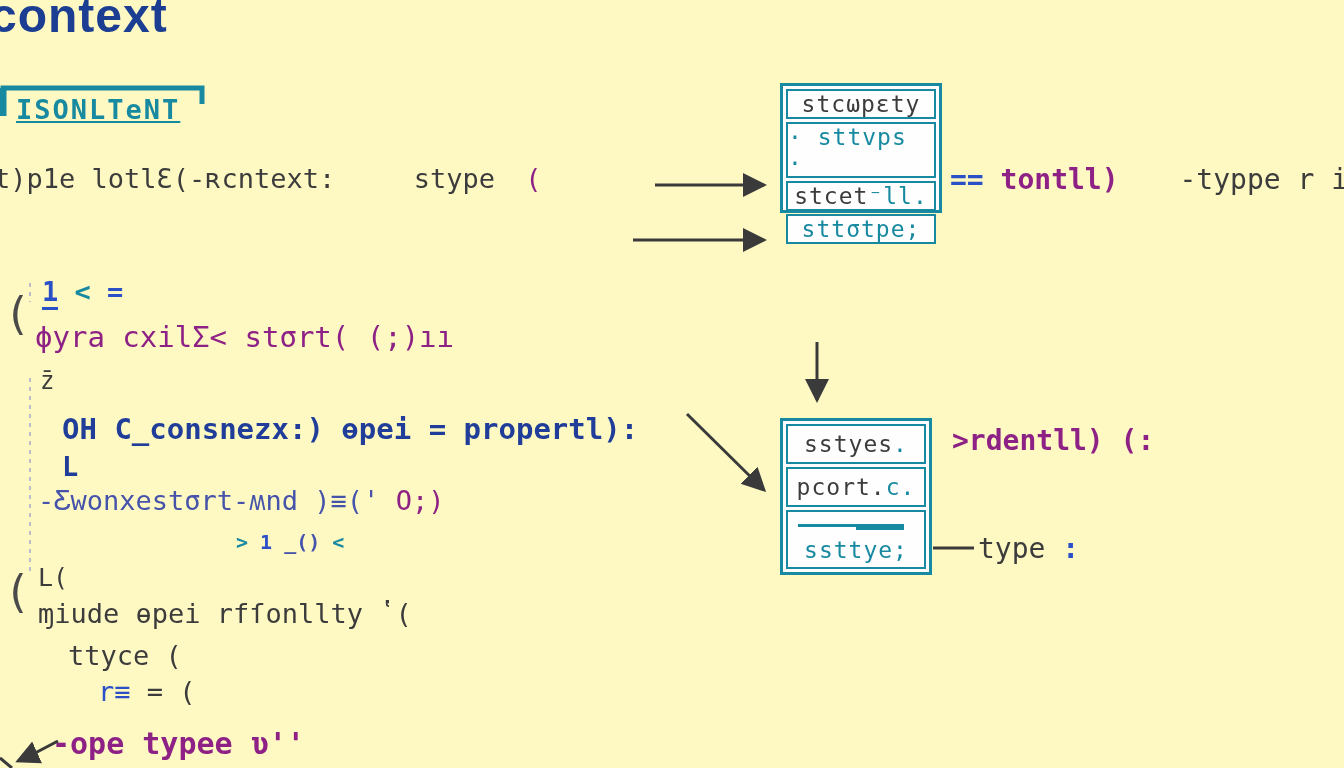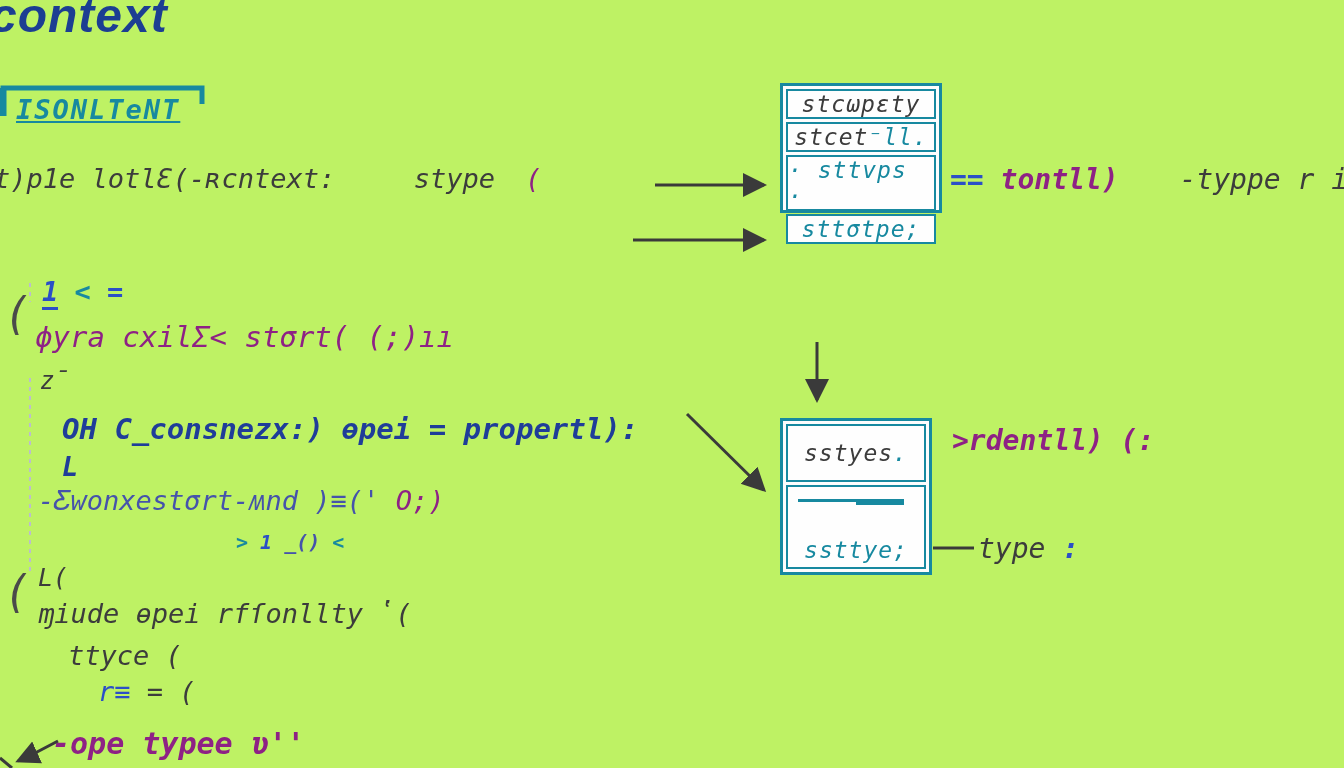--- a/index.html
+++ b/index.html
@@ -1,18 +1,18 @@
 <!DOCTYPE html>
 <html><head>
 <meta charset="utf-8">
 <style>
   html,body{margin:0;padding:0;background:#e8e8e8;}
   #stage{
     position:relative;width:1344px;height:768px;overflow:hidden;
-    background:#bef264;font-family:"DejaVu Sans Mono",monospace;font-style:italic;
+    background:#fef9c3;font-family:"DejaVu Sans Mono",monospace;
   }
   .abs{position:absolute;white-space:nowrap;}
   .dark{color:#3c3c3c;}
   .teal{color:#1789a0;}
   .magenta{color:#8e2185;}
   .navy{color:#1f3d99;}
   .indigo{color:#4553ab;}
   .blue{color:#2b4fc7;}
   .bold{font-weight:bold;}
 
@@ -108,43 +108,47 @@
 
   <div class="abs big-paren" style="left:4px;top:288px;">(</div>
   <div class="abs big-paren" style="left:4px;top:566px;">(</div>
 
   <div class="struct-box" style="left:780px;top:83px;width:162px;height:130px;">
     <div class="struct-row">
       <span class="dark">stcωpεty</span>
         <span class="teal"></span>
     </div>
     <div class="struct-row">
+      <span class="dark"></span>
+        <span class="teal">· sttvps ·</span>
+    </div>
+    <div class="struct-row">
       <span class="dark">stcet</span>
         <span class="teal">⁻ll.</span>
-    </div>
-    <div class="struct-row">
-      <span class="dark"></span>
-        <span class="teal">· sttvps ·</span>
     </div>
     <div class="struct-row">
       <span class="dark"></span>
         <span class="teal">sttσtpe;</span>
     </div>
   </div>
 
   <div class="abs codeline bold" style="left:950px;top:163px;font-size:28px;">
     <span class="blue">==</span>
     <span class="magenta">tontll)</span>
     <span class="dark" style="margin-left:44px;font-weight:normal;">-typpe r ict</span>
   </div>
 
   <div class="struct-box" style="left:780px;top:418px;width:152px;height:157px;">
     <div class="struct-row">
       <span class="dark">sstyes</span>
         <span class="teal">.</span>
+    </div>
+    <div class="struct-row">
+      <span class="dark">pcort.</span>
+        <span class="teal">c.</span>
     </div>
     <div class="struct-row" style="flex:1.4;position:relative;align-items:flex-end;padding-bottom:4px;">
       <span class="row-line"></span>
       <span class="dark"></span>
         <span class="teal">ssttye;</span>
     </div>
   </div>
 
   <div class="abs codeline magenta bold" style="left:952px;top:424px;font-size:28px;">&gt;rdentll) (:</div>
 

